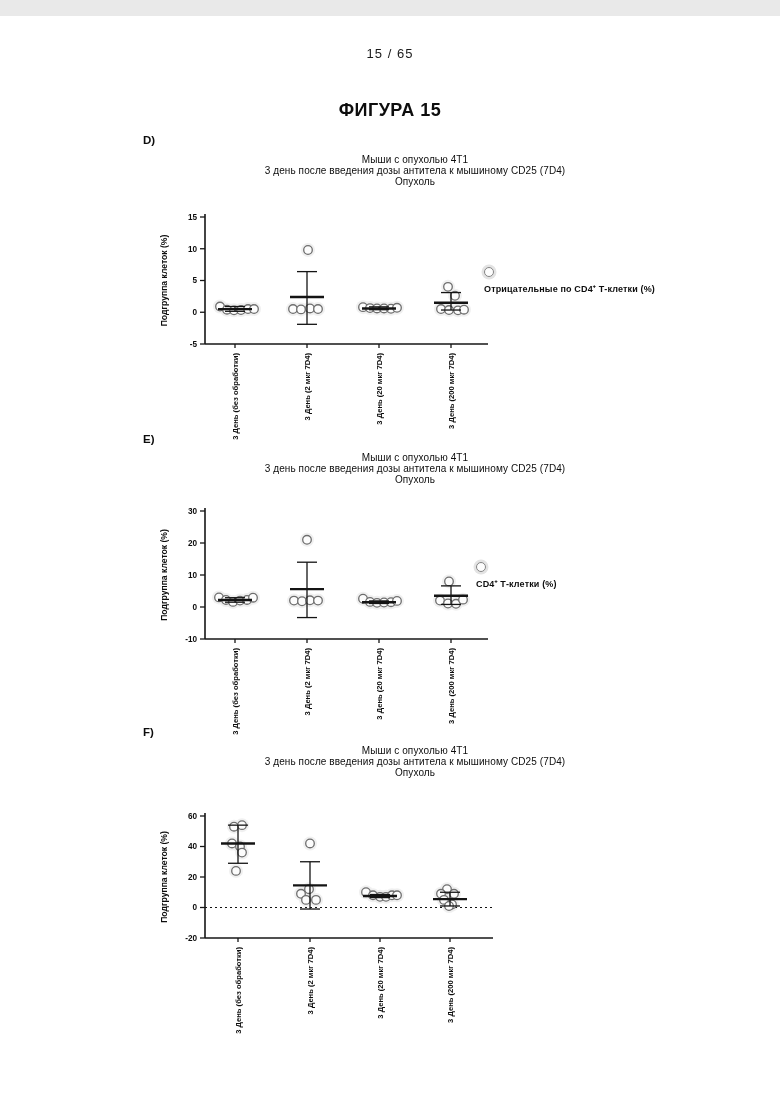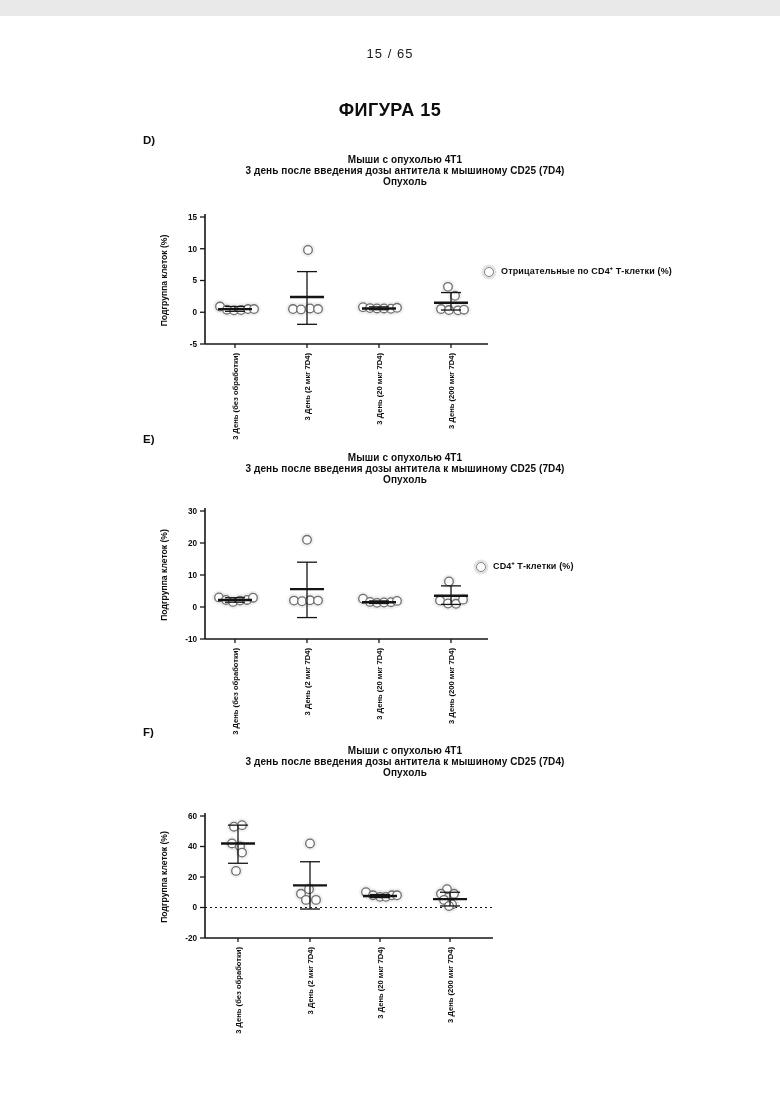--- a/index.html
+++ b/index.html
@@ -3,25 +3,25 @@
 <meta charset="utf-8">
 <style>
   html,body{margin:0;padding:0;background:#e9e9e9;}
   #page{position:relative;width:780px;height:1103px;background:#ffffff;margin:16px auto;
         font-family:"Liberation Sans",sans-serif;color:#0d0d0d;overflow:hidden;}
   .abs{position:absolute;}
   .center{left:0;width:780px;text-align:center;}
   #page-number{top:30px;font-size:13px;font-weight:400;letter-spacing:1px;color:#1a1a1a;}
   #figure-title{top:84px;font-size:18px;font-weight:700;letter-spacing:0.5px;}
   .panel-label{left:143px;font-size:11.5px;font-weight:700;}
-  .panel-title{left:150px;width:510px;text-align:center;font-size:10px;font-weight:700;
+  .panel-title{left:160px;width:510px;text-align:center;font-size:10px;font-weight:400;
                line-height:11px;letter-spacing:0.1px;}
   .chart-svg{left:140px;}
   svg text{font-family:"Liberation Sans",sans-serif;font-weight:700;fill:#0d0d0d;}
-  .legend{display:flex;align-items:flex-start;gap:7px;}
+  .legend{display:flex;align-items:flex-start;gap:7px;flex-direction:column;}
   .legend-dot{flex:0 0 auto;width:8px;height:8px;margin-top:1px;border-radius:50%;
               border:1.6px solid #848484;background:#fdfdfd;box-shadow:0 0 0 2.5px #e3e3e3;}
   .legend-text{font-size:9px;font-weight:700;line-height:11px;letter-spacing:0.15px;}
 </style>
 </head>
 <body>
 
 <div id="page">
 
   <div id="page-number" class="abs center">15 / 65</div>

